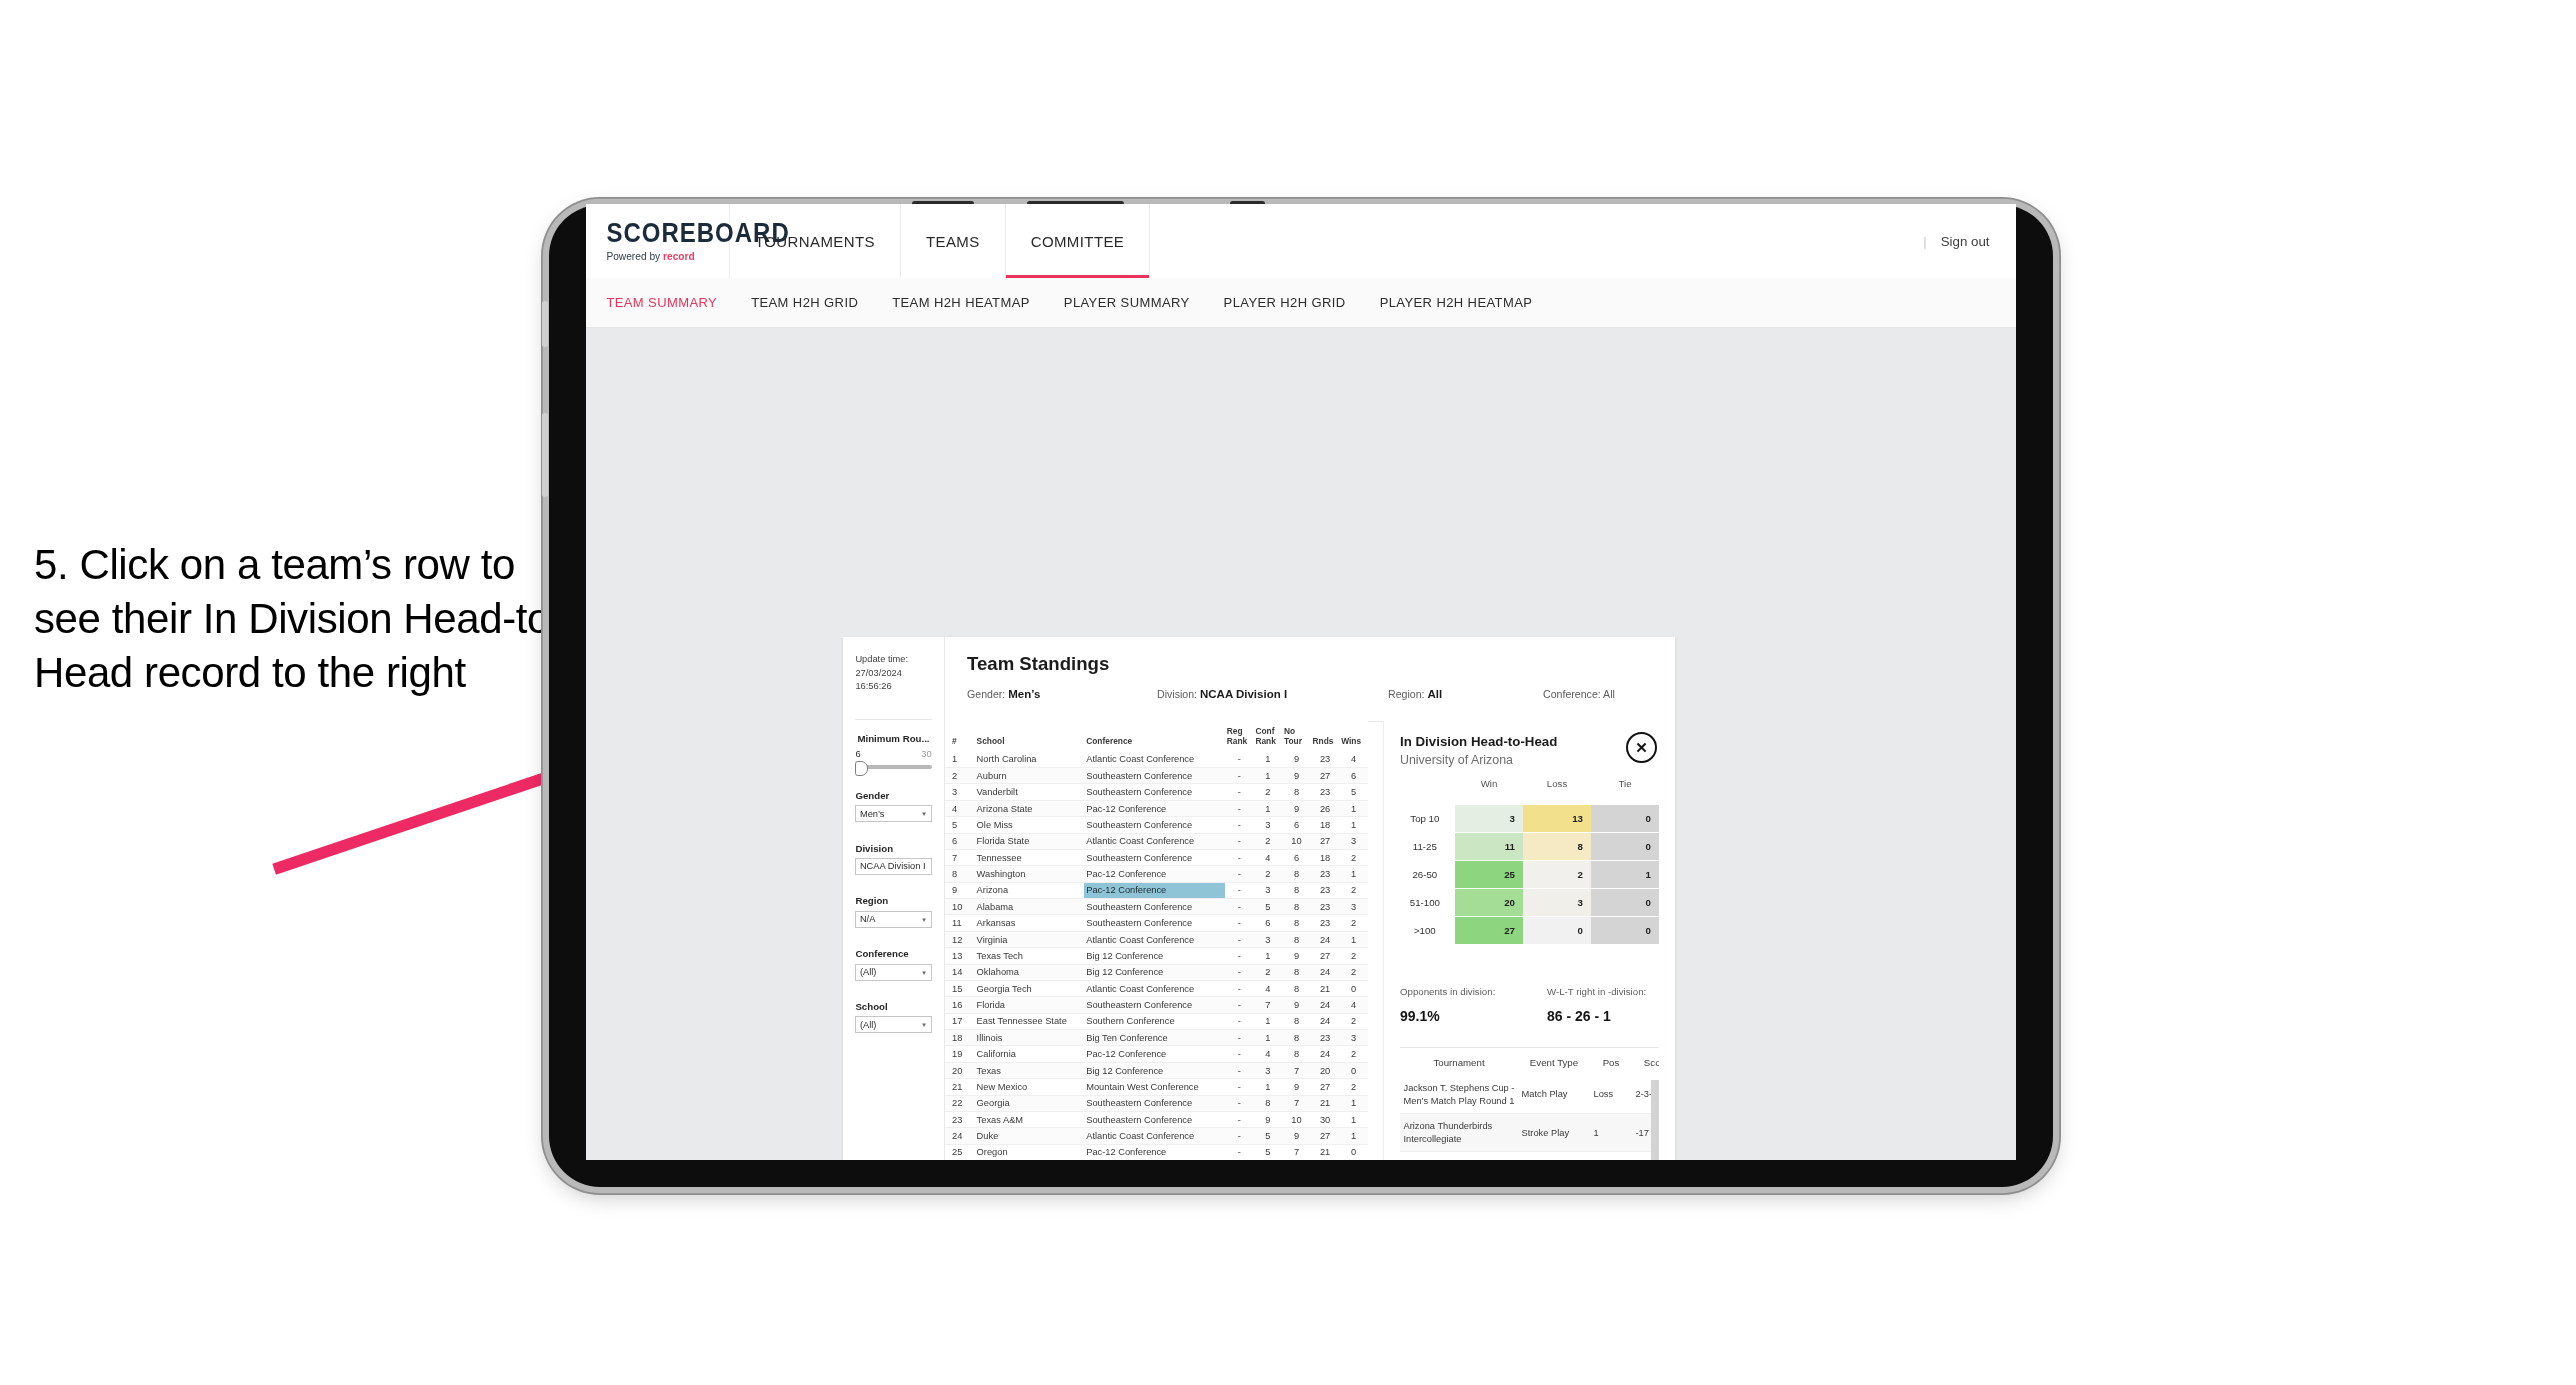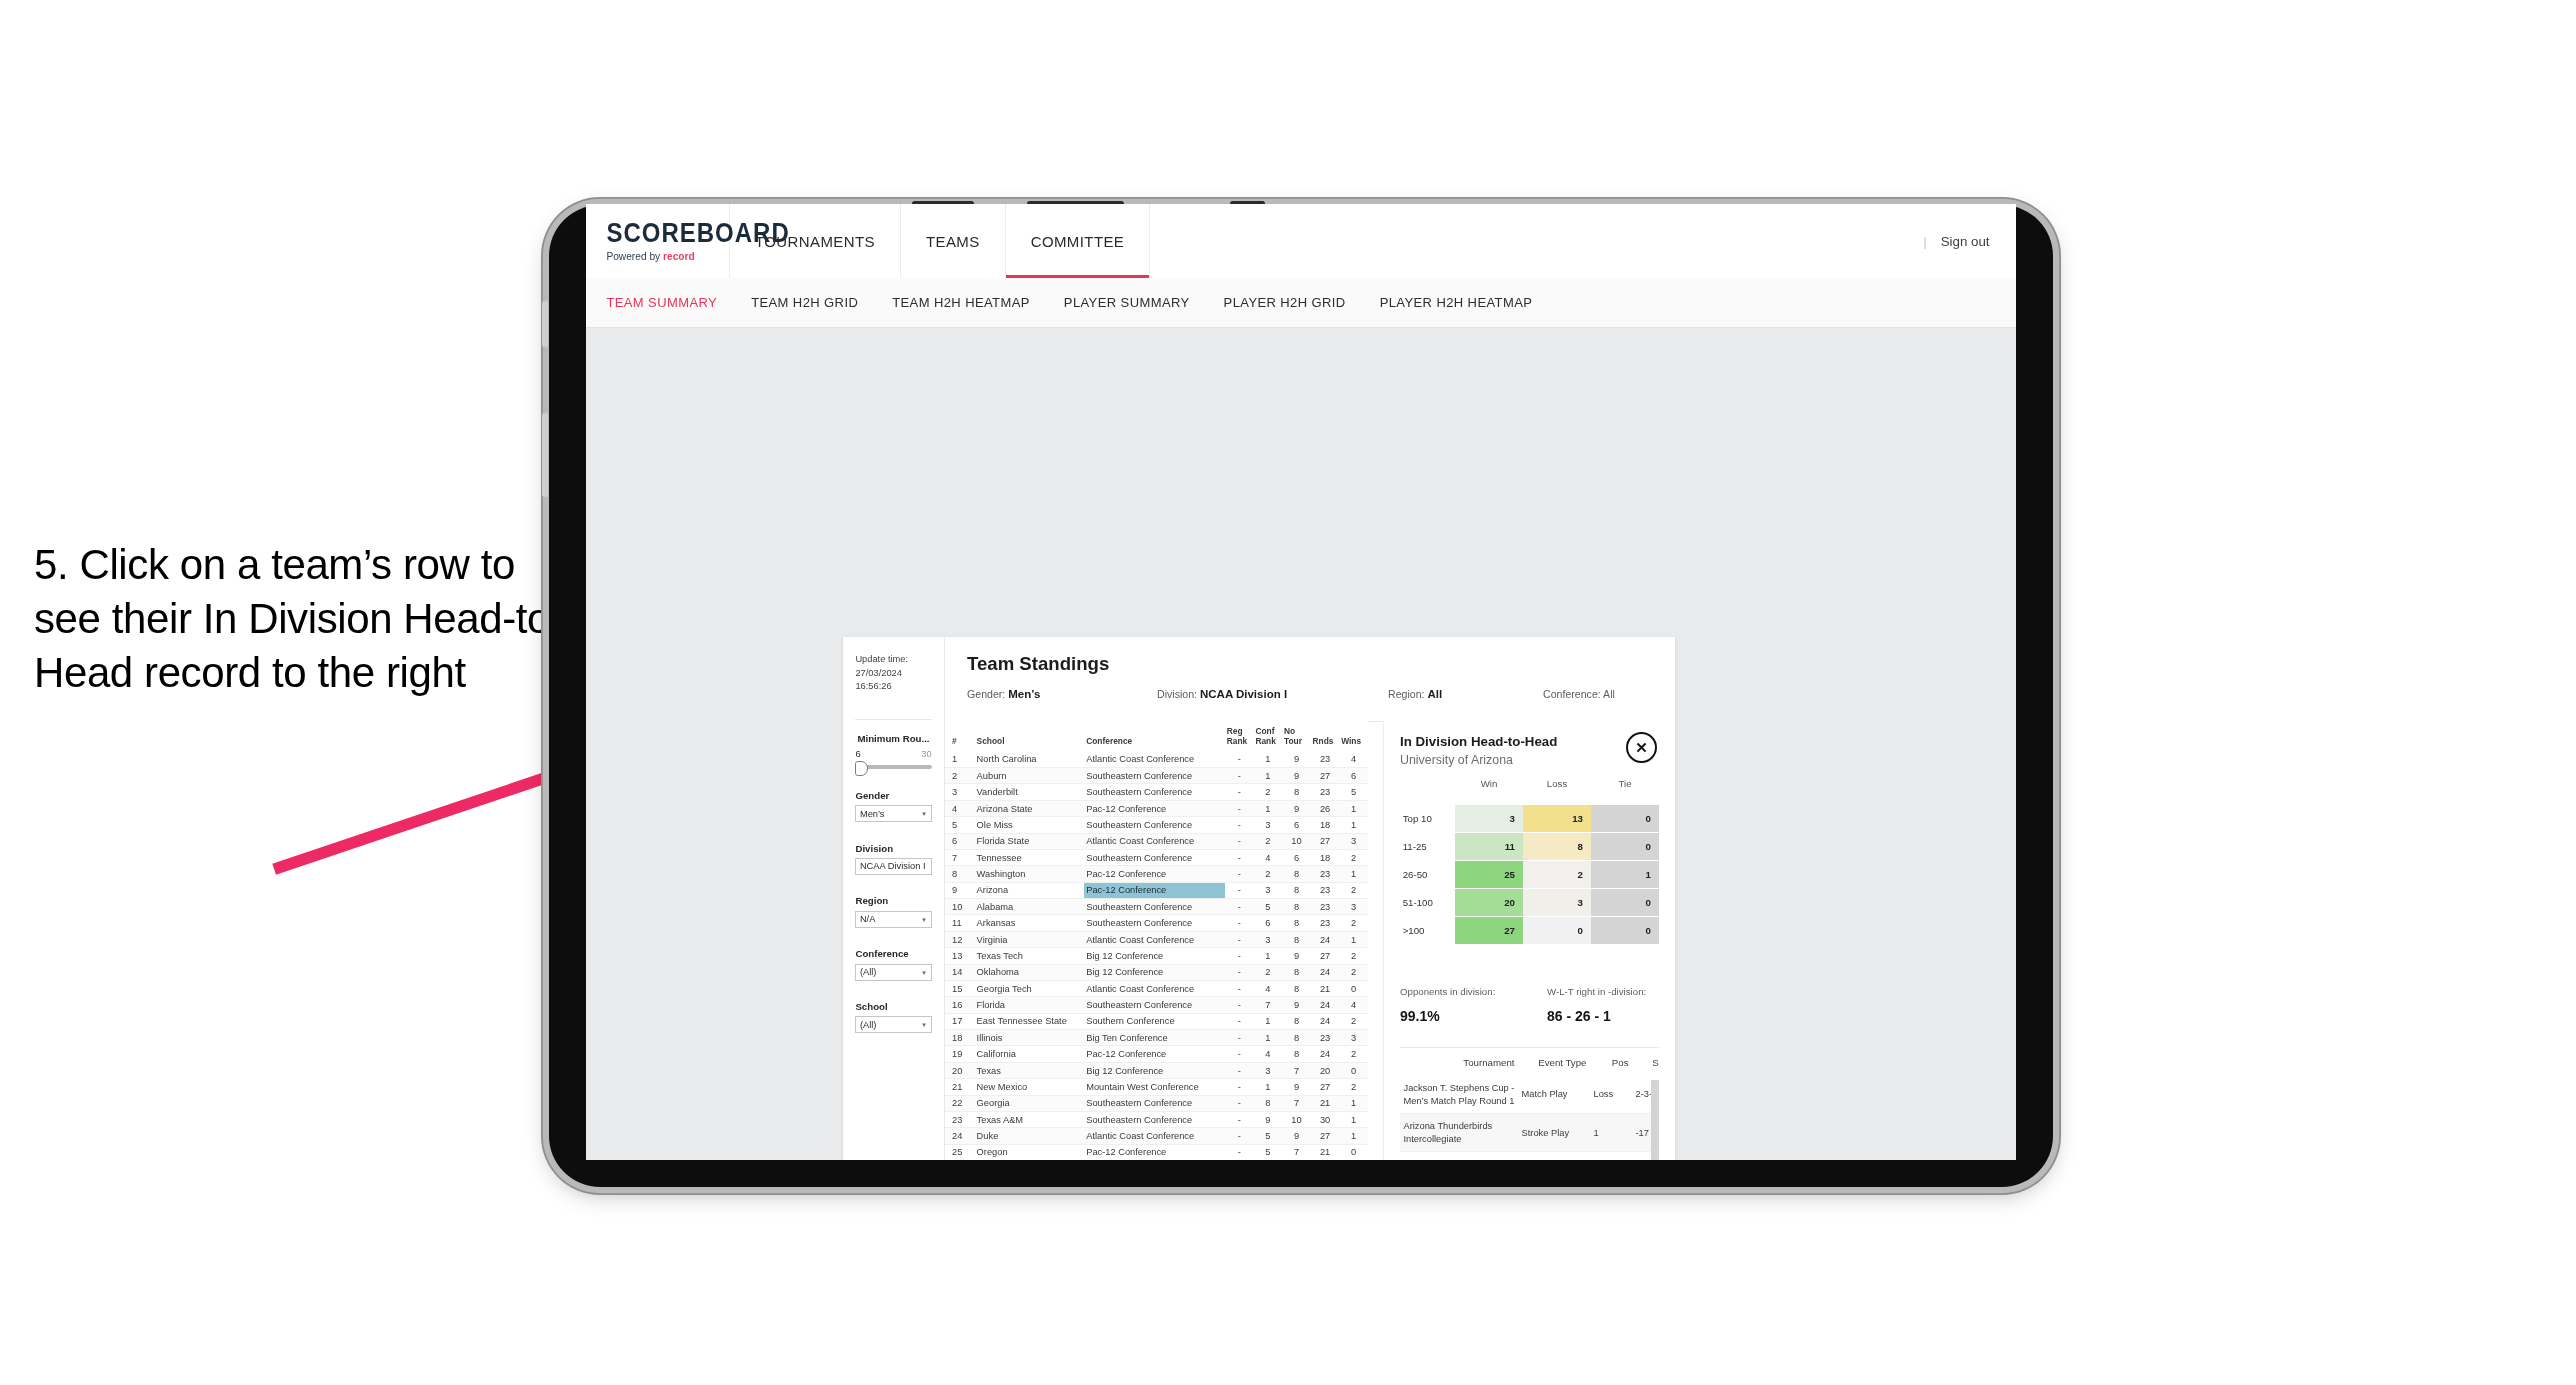--- a/index.html
+++ b/index.html
@@ -113,33 +113,33 @@
   #close-btn{position:absolute;right:17.7px;top:10.6px;width:27.4px;height:27.4px;border:2.3px solid #111;
              border-radius:50%;display:flex;align-items:center;justify-content:center;
              font-size:15px;color:#111;cursor:pointer;font-weight:bold;line-height:1;}
 
   #hm{position:absolute;left:16px;top:57px;right:16px;}
   table.heat{border-collapse:collapse;width:100%;table-layout:fixed;font-size:9.3px;}
   table.heat th{font-weight:normal;color:#555;font-size:9.7px;padding:0 0 16px 0;text-align:center;}
   table.heat th.lbl{width:55px;}
   table.heat td{height:25px;text-align:right;padding-right:8px;color:#222;font-size:9.7px;
                 font-weight:bold;border-bottom:1.8px solid #fff;}
-  table.heat td.lbl{text-align:left;padding-left:2.7px;color:#333;font-weight:normal;font-size:9.7px;
+  table.heat td.lbl{text-align:center;padding-left:2.7px;color:#333;font-weight:normal;font-size:9.7px;
                     background:#fff!important;border-bottom:none;}
 
   #stats-row{position:absolute;left:16px;top:265px;right:16px;display:flex;}
   .stat{flex:1;}
   .stat-lbl{font-size:9.7px;color:#5e5e5e;margin-bottom:10.6px;}
   .stat-val{font-size:14px;font-weight:bold;color:#151515;}
   .stat.w2{padding-left:35px;}
   #stats-div{position:absolute;left:16px;top:326px;right:16px;height:0.9px;background:#e8e8e8;}
 
   #tourn-wrap{position:absolute;left:16px;top:336px;right:16px;bottom:5.3px;overflow:hidden;}
   table.tourn{border-collapse:collapse;width:100%;table-layout:fixed;font-size:9.3px;color:#3a3a3a;}
-  table.tourn th{font-weight:normal;font-size:9.7px;color:#3e3e3e;text-align:right;
+  table.tourn th{font-weight:normal;font-size:9.7px;color:#3e3e3e;text-align:center;
                  padding:0 3.5px 8px 3.5px;}
   table.tourn td{padding:6.2px 3.5px;vertical-align:middle;border-bottom:0.9px solid #efefef;
                  line-height:1.33;font-size:9.3px;}
   .t-name{width:111px;} .t-type{width:65px;} .t-pos{width:35px;} .t-score{width:42px;}
   tr.talt td{background:#f7f7f7;}
   #tvscroll{position:absolute;right:0;top:23px;width:8px;bottom:5.3px;background:#f2f2f2;}
   #tvscroll-thumb{position:absolute;left:0;top:0;width:8px;height:85px;background:#d3d3d3;}
 </style>
 </head>
 <body>

